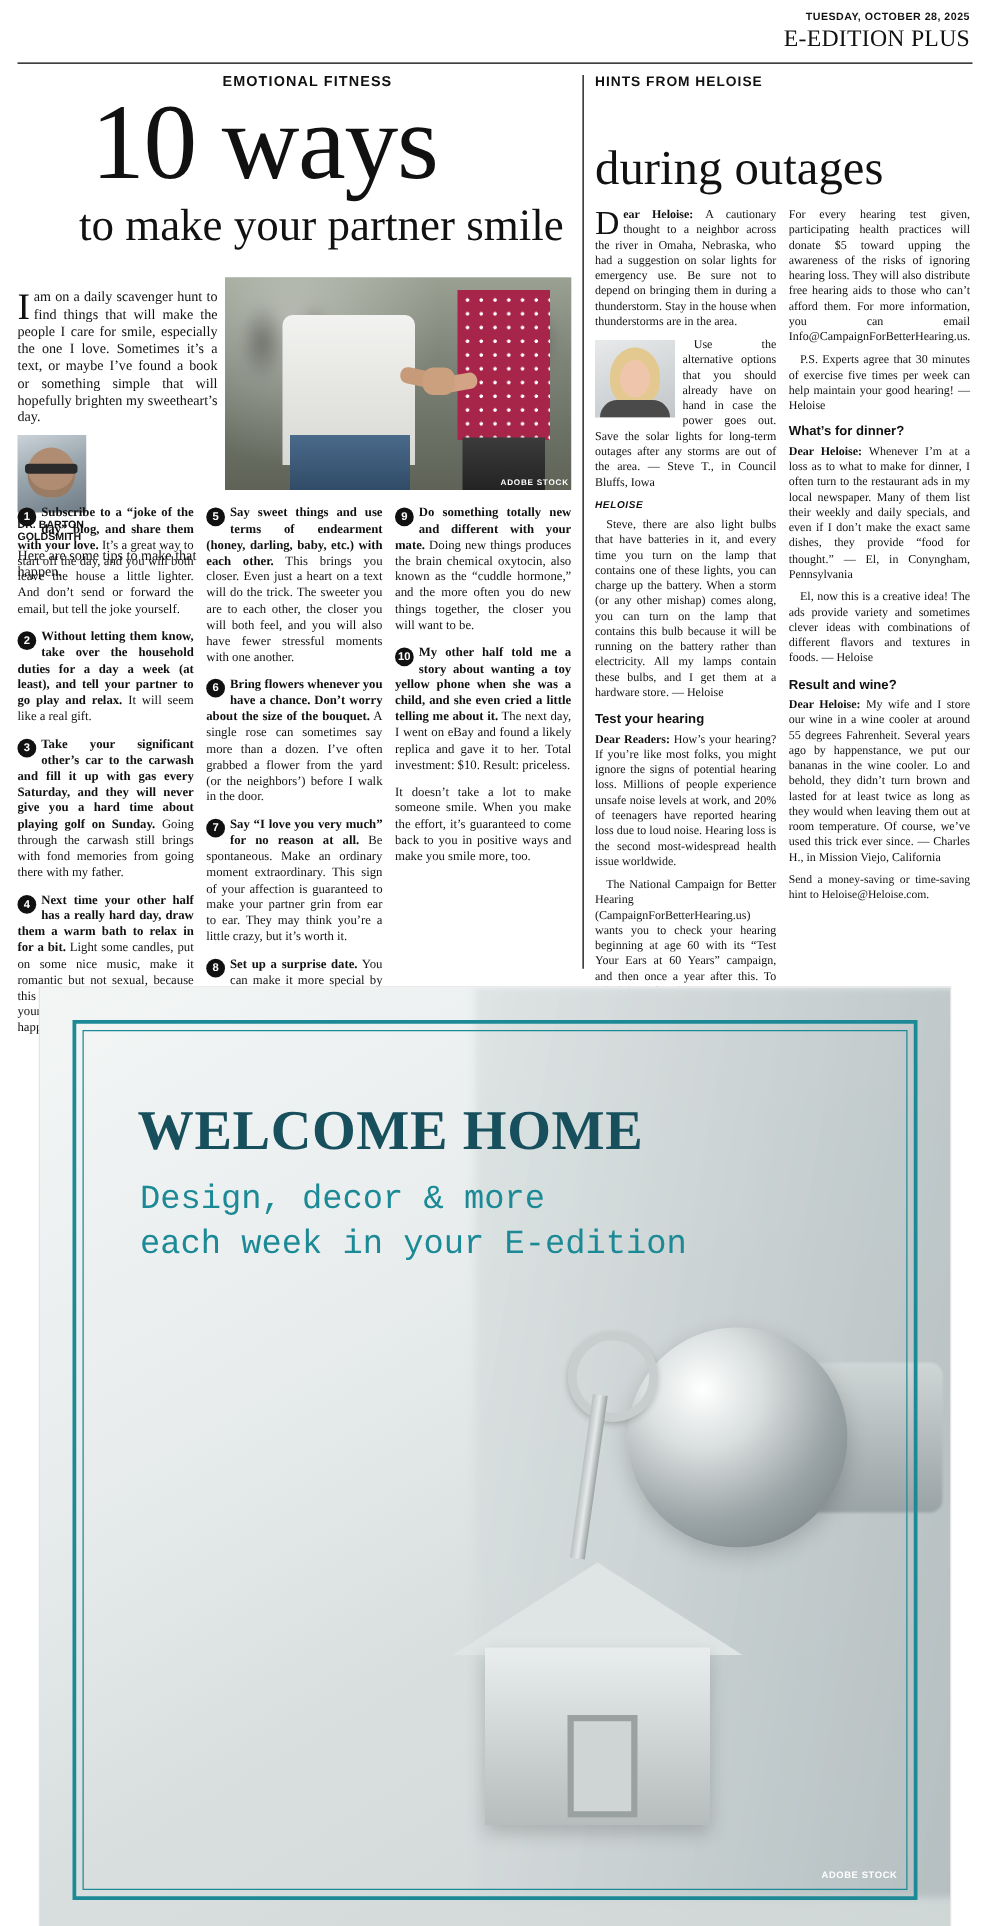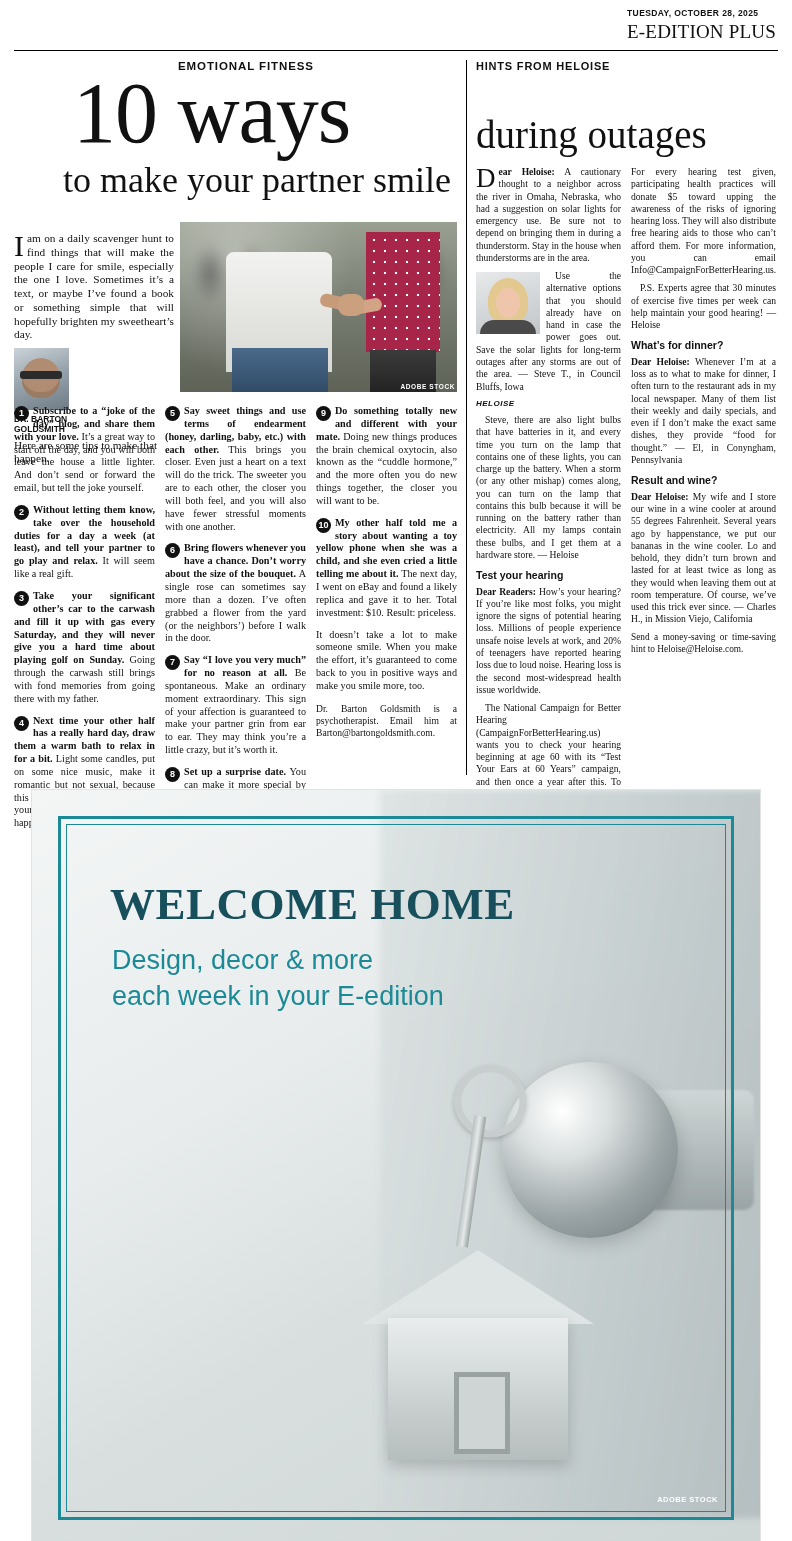--- a/index.html
+++ b/index.html
@@ -21,21 +21,21 @@
     height: 1541px;
     box-sizing: border-box;
     padding: 0 14px;
   }
 
   
   .masthead {
     position: absolute;
     top: 8px;
     right: 16px;
-    text-align: left;
+    text-align: right;
   }
   .masthead .date {
     font-family: "Liberation Sans", sans-serif;
     font-size: 8.5px;
     font-weight: bold;
     letter-spacing: 0.4px;
     color: #111;
     margin-bottom: 3px;
   }
   .masthead .edition {
@@ -489,21 +489,21 @@
     font-family: "Liberation Serif", serif;
     font-size: 45px;
     font-weight: bold;
     letter-spacing: 0.5px;
     color: #17505c;
   }
   .ad .ad-sub {
     position: absolute;
     left: 80px;
     top: 152px;
-    font-family: Liberation Sans, sans-serif;
+    font-family: Liberation Mono, monospace;
     font-size: 27px;
     line-height: 1.35;
     color: #1c8a96;
   }
   .ad .ad-credit {
     position: absolute;
     right: 42px;
     bottom: 42px;
     font-family: "Liberation Sans", sans-serif;
     font-size: 7.5px;
@@ -597,21 +597,20 @@
     <div class="tipcol">
       <div class="tip">
         <span class="num">9</span>
         <b>Do something totally new and different with your mate.</b><span> Doing new things produces the brain chemical oxytocin, also known as the “cuddle hormone,” and the more often you do new things together, the closer you will want to be.</span>
       </div>
       <div class="tip">
         <span class="num">10</span>
         <b>My other half told me a story about wanting a toy yellow phone when she was a child, and she even cried a little telling me about it.</b><span> The next day, I went on eBay and found a likely replica and gave it to her. Total investment: $10. Result: priceless.</span>
       </div>
       <div class="tipcont">It doesn’t take a lot to make someone smile. When you make the effort, it’s guaranteed to come back to you in positive ways and make you smile more, too.</div>
-      <div class="contact">Dr. Barton Goldsmith is a psychotherapist. Email him at Barton@bartongoldsmith.com.</div>
     </div>
 
   </div>
 
   <div class="vrule"></div>
 
   <div class="right-col">
     <div class="right-kicker">HINTS FROM HELOISE</div>
     <h2 class="right-head">
       <br>
@@ -640,20 +639,21 @@
       </div>
 
       <div class="rcol">
         <p>For every hearing test given, participating health practices will donate $5 toward upping the awareness of the risks of ignoring hearing loss. They will also distribute free hearing aids to those who can’t afford them. For more information, you can email Info@CampaignForBetterHearing.us.</p>
         <p class="indent">P.S. Experts agree that 30 minutes of exercise five times per week can help maintain your good hearing! — Heloise</p>
 
         <div class="subhead">What’s for dinner?</div>
         <p>
           <b>Dear Heloise:</b><span> Whenever I’m at a loss as to what to make for dinner, I often turn to the restaurant ads in my local newspaper. Many of them list their weekly and daily specials, and even if I don’t make the exact same dishes, they provide “food for thought.” — El, in Conyngham, Pennsylvania</span>
         </p>
+        <p class="indent">El, now this is a creative idea! The ads provide variety and sometimes clever ideas with combinations of different flavors and textures in foods. — Heloise</p>
 
         <div class="subhead">Result and wine?</div>
         <p>
           <b>Dear Heloise:</b><span> My wife and I store our wine in a wine cooler at around 55 degrees Fahrenheit. Several years ago by happenstance, we put our bananas in the wine cooler. Lo and behold, they didn’t turn brown and lasted for at least twice as long as they would when leaving them out at room temperature. Of course, we’ve used this trick ever since. — Charles H., in Mission Viejo, California</span>
         </p>
         <p class="tail-note">Send a money-saving or time-saving hint to Heloise@Heloise.com.</p>
       </div>
     </div>
   </div>
 

